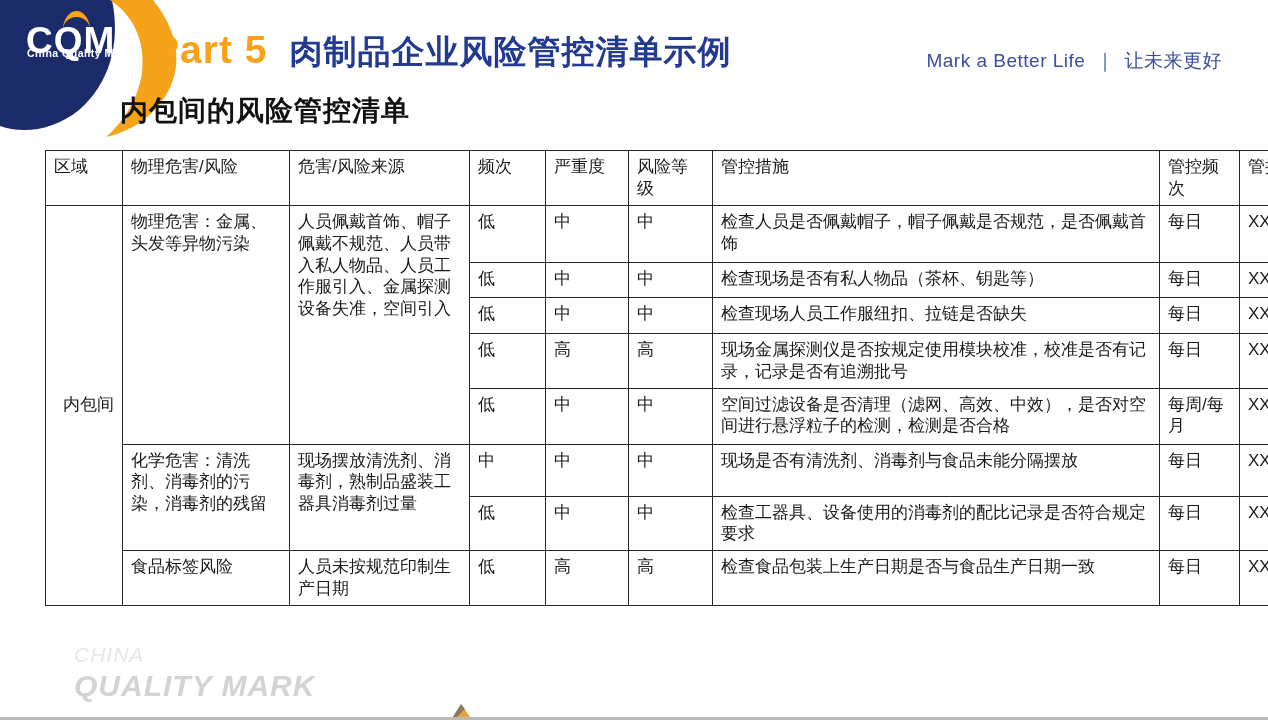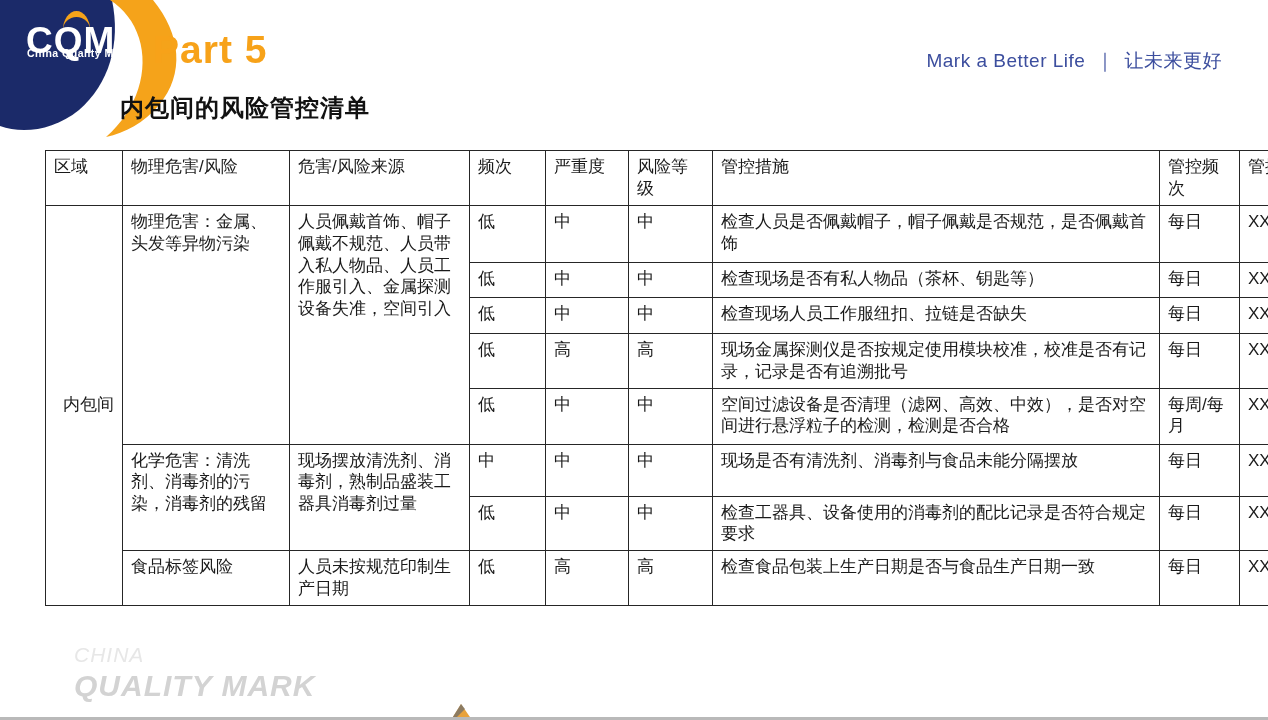--- a/index.html
+++ b/index.html
@@ -27,21 +27,21 @@
   .titlebar{position:absolute;left:153px;top:28px;display:flex;align-items:baseline;}
   .part-label{color:#f7a219;font-size:39px;font-weight:bold;letter-spacing:1px;text-align:center;}
   .main-title{color:#223a8f;font-size:33px;font-weight:bold;margin-left:22px;letter-spacing:1px;}
   .tagline{
     position:absolute;right:46px;top:48px;display:flex;align-items:center;
     color:#3c4e9e;font-size:19px;letter-spacing:.5px;
   }
   .tagline .divider{margin:0 10px;color:#3c4e9e;font-size:19px;}
   .subtitle{
     position:absolute;left:120px;top:92px;
-    color:#111;font-size:24px;font-weight:bold;letter-spacing:1px;
+    color:#111;font-size:28px;font-weight:bold;letter-spacing:1px;
   }
   
   .risk-table{
     position:absolute;left:45px;top:150px;width:1180px;
     border-collapse:collapse;table-layout:fixed;
     font-size:17px;line-height:1.28;color:#1a1a1a;
   }
   .risk-table th,.risk-table td{
     border:1.6px solid #262626;
     padding:5px 8px;vertical-align:top;text-align:left;
@@ -65,20 +65,21 @@
     <path d="M0,0 L112,0 C121,44 109,84 79,110 C53,131 22,134 0,126 Z" fill="#1b2a69"></path>
     <path d="M110,0 L153,0 C181,34 185,74 159,105 C144,123 125,133 106,137 C138,109 149,70 139,38 C134,22 124,9 110,0 Z" fill="#f5a31a"></path>
   </svg>
   <div class="logo-arc"></div>
   <div class="logo-text">CQM</div>
   <div class="logo-sub">China Quality Mark</div>
 </div>
 
 <div class="titlebar">
   <span class="part-label">Part 5</span>
+  <span class="main-title">肉制品企业风险管控清单示例</span>
 </div>
 
 <div class="tagline">
   <span>Mark a Better Life</span>
   <span class="divider">｜</span>
   <span>让未来更好</span>
 </div>
 
 <div class="subtitle">内包间的风险管控清单</div>
 

